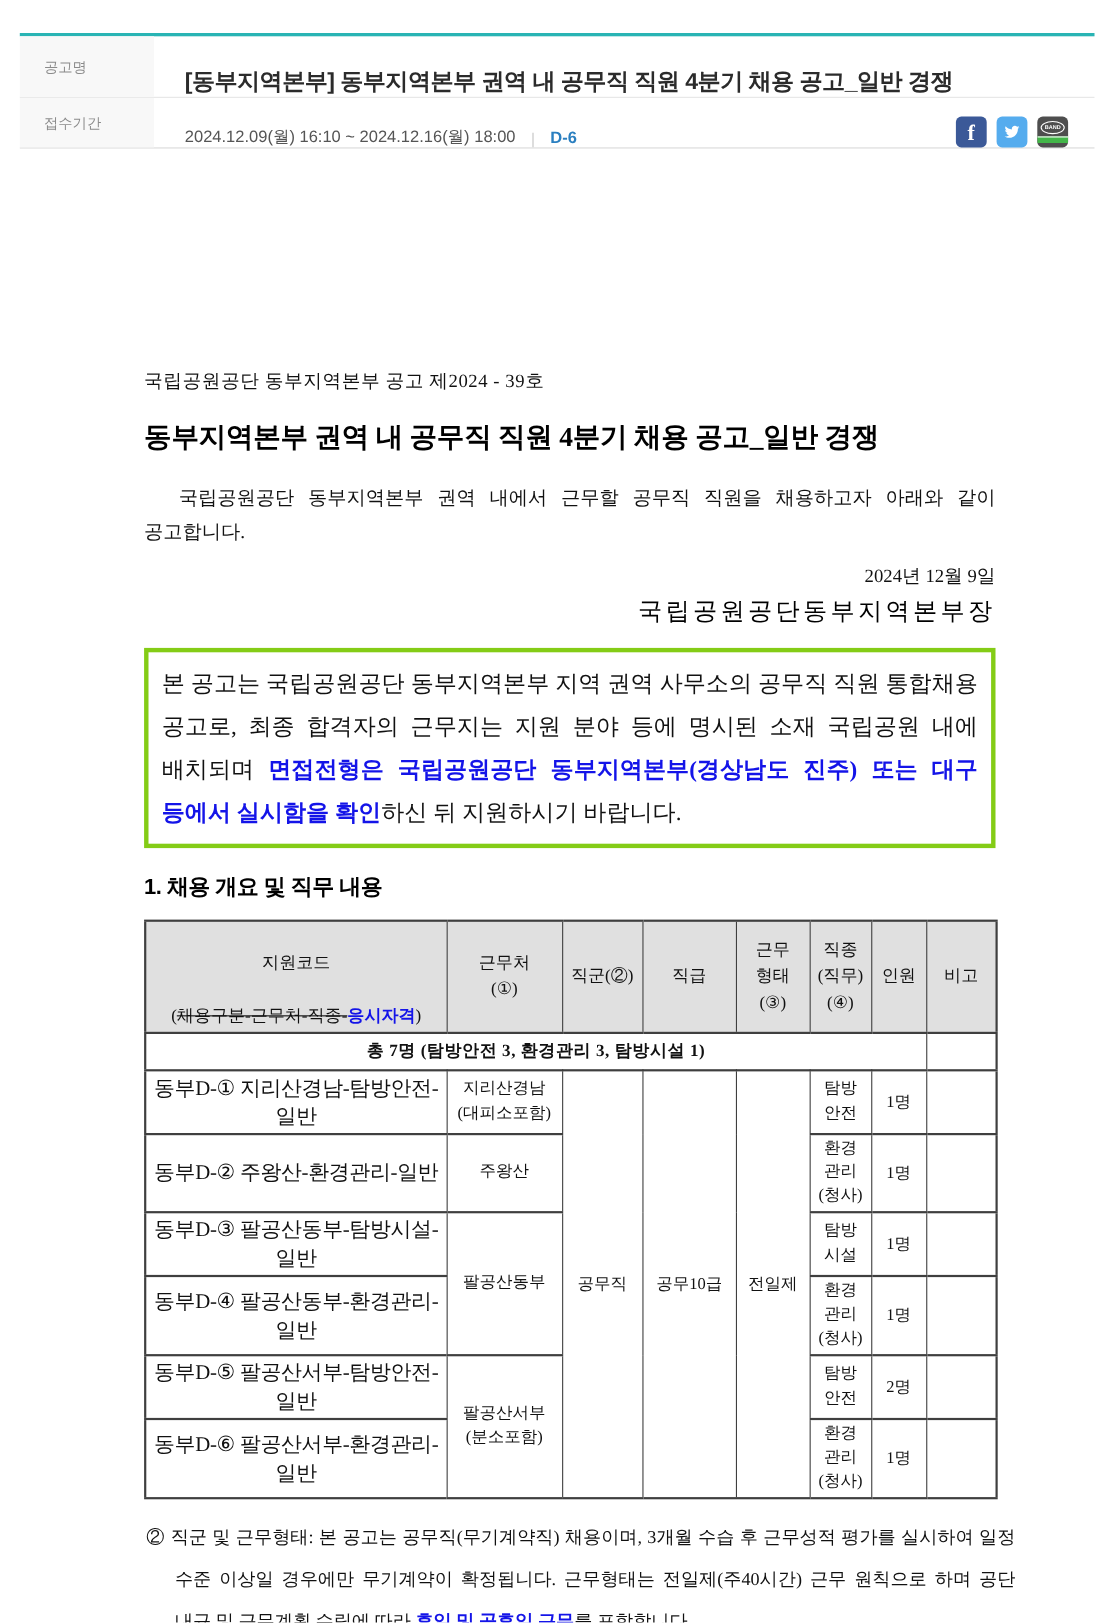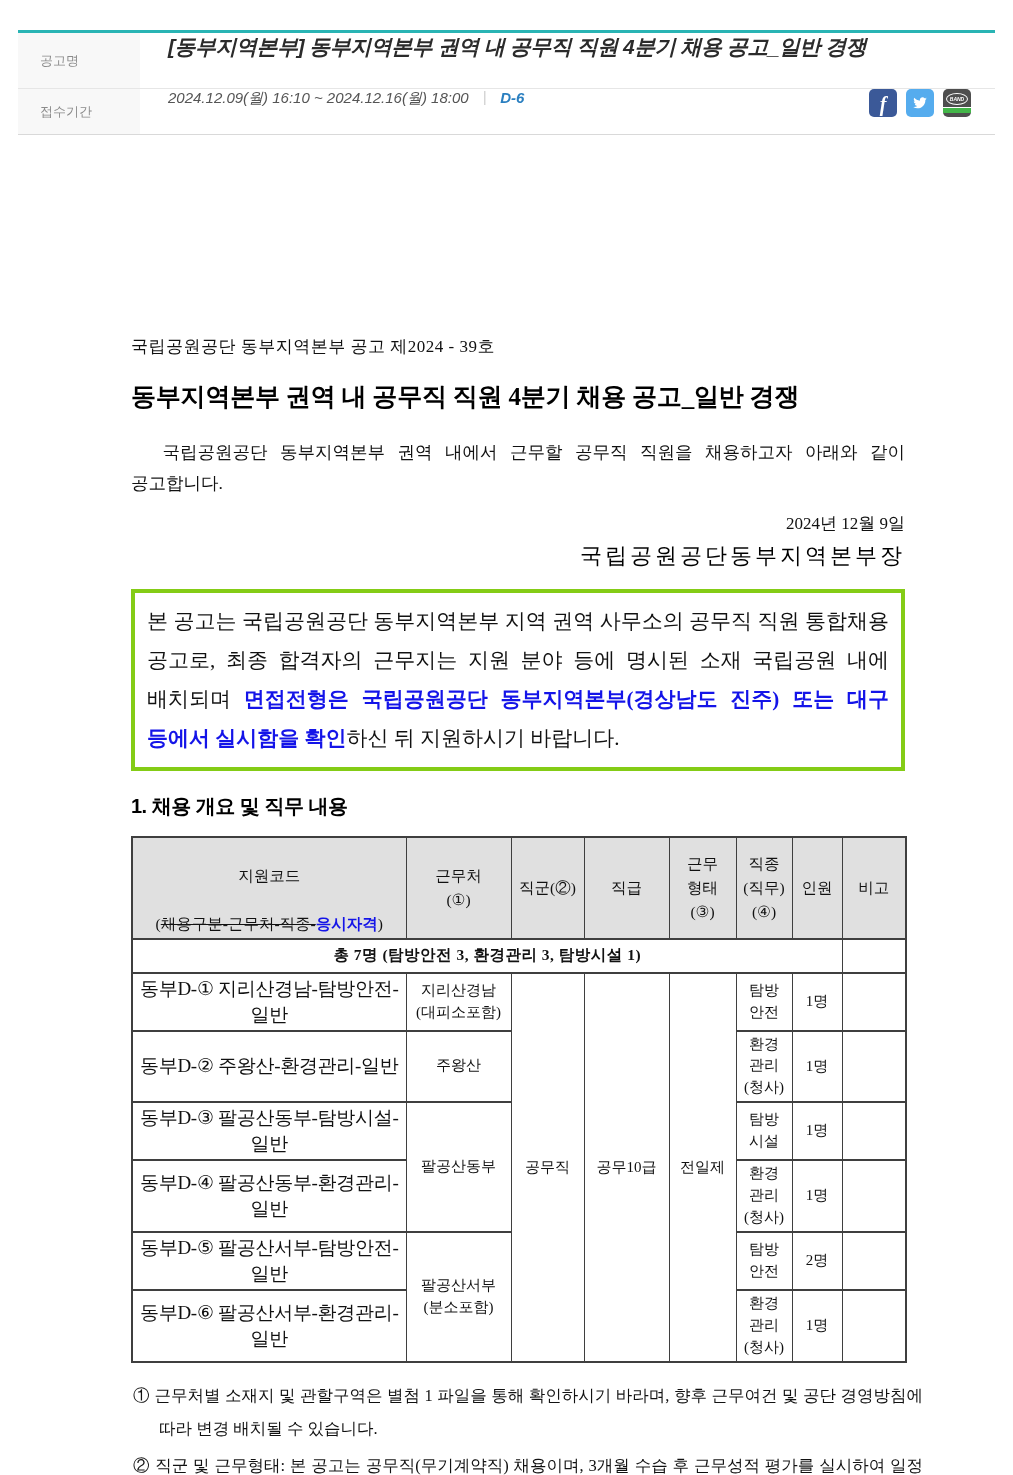--- a/index.html
+++ b/index.html
@@ -5,21 +5,21 @@
   * { box-sizing: border-box; margin: 0; padding: 0; }
   html, body { width: 1013px; height: 1475px; background: #ffffff; overflow: hidden; }
   body { font-family: "Liberation Serif", "DejaVu Serif", serif; color: #1a1a1a; position: relative; }
 
   
   .top-header { margin: 30px 18px 0 18px; border-top: 3px solid #29b4b4; border-bottom: 1px solid #d9d9d9; font-family: "Liberation Sans", "DejaVu Sans", sans-serif; }
   .hdr-row { display: flex; align-items: stretch; }
   .hdr-row.row-title { border-bottom: 1px solid #e6e6e6; min-height: 56px; }
   .hdr-row.row-period { min-height: 45px; }
   .hdr-label { width: 122px; flex: 0 0 122px; background: #f8f8f8; color: #8b8b8b; font-size: 13px; display: flex; align-items: center; padding-left: 22px; }
-  .hdr-main { flex: 1; display: flex; align-items: flex-start; padding-left: 28px; font-style: italic; }
+  .hdr-main { flex: 1; display: flex; align-items: flex-end; padding-left: 28px; }
   .hdr-title { font-size: 21px; font-weight: 700; color: #2b2b2b; letter-spacing: -0.5px; }
   .hdr-period-text { font-size: 15px; color: #555; }
   .hdr-sep { color: #cccccc; margin: 0 14px; font-size: 14px; }
   .hdr-dday { font-size: 15px; font-weight: 700; color: #2a7fc0; }
   .hdr-social { display: flex; align-items: center; gap: 9px; margin-left: auto; padding-right: 24px; }
   .sns { width: 28px; height: 28px; border-radius: 5px; display: flex; align-items: center; justify-content: center; cursor: pointer; position: relative; overflow: hidden; }
   .sns-fb { background: #3b5998; }
   .sns-fb .fb-f { color: #fff; font-family: "Liberation Serif", serif; font-weight: 700; font-size: 20px; margin-top: 3px; }
   .sns-tw { background: #55acee; }
   .sns-band { background: #4e4e4e; }
@@ -193,21 +193,17 @@
 관리
 (청사)</td>
       <td>1명</td>
       <td></td>
     </tr>
   </tbody>
     </table>
 </div>
 
 <div class="footnotes">
-  <p class="fn fn-1">
-    <span>①</span>
-    <span>근무처별 소재지 및 관할구역은 별첨 1 파일을 통해 확인하시기 바라며, 향후 근무여건 및 공단 경영방침에 따라 변경 배치될 수 있습니다.</span>
-  </p>
   <p class="fn fn-2">
     <span>②</span>
     <span>직군 및 근무형태: 본 공고는 공무직(무기계약직) 채용이며, 3개월 수습 후 근무성적 평가를 실시하여 일정 수준 이상일 경우에만 무기계약이 확정됩니다. 근무형태는 전일제(주40시간) 근무 원칙으로 하며 공단 내규 및 근무계획 수립에 따라 </span><span class="blue-strong">휴일 및 공휴일 근무</span><span>를 포함합니다.</span>
   </p>
 </div>
 
 </body></html>

